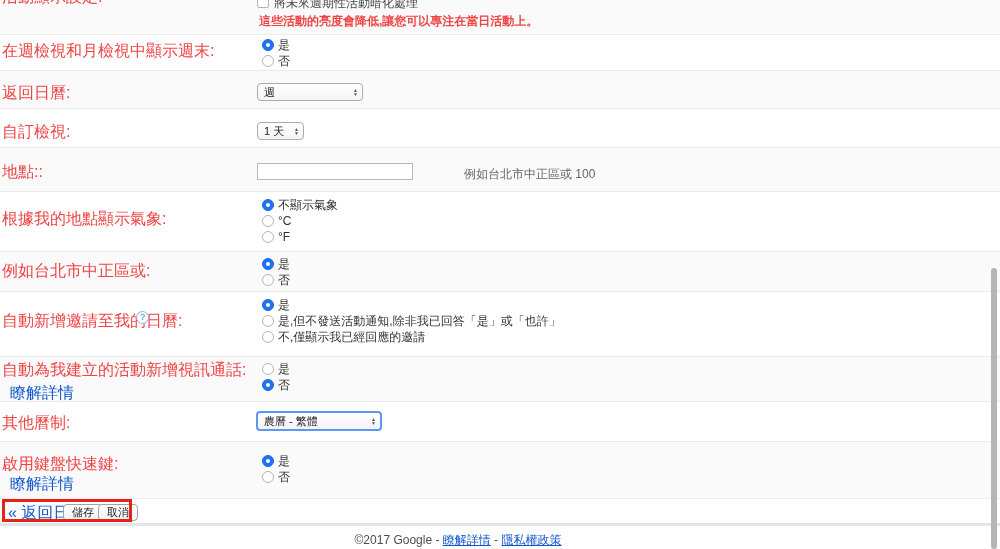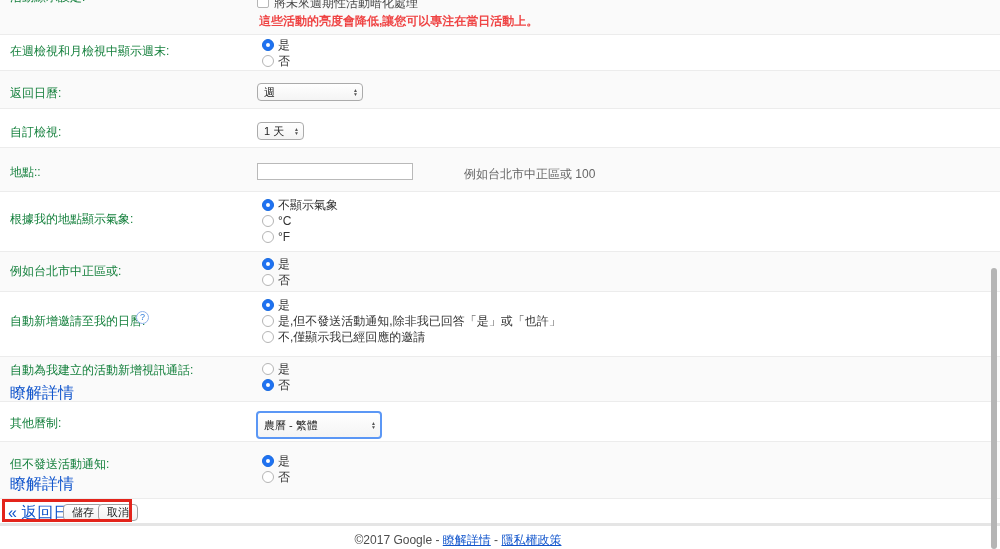--- a/index.html
+++ b/index.html
@@ -2,35 +2,35 @@
 <html><head>
 <meta charset="utf-8">
 <style>
   html,body{margin:0;padding:0;background:#fff;}
   .page{position:relative;width:1000px;height:549px;overflow:hidden;background:#fff;
         font-family:"Liberation Sans","DejaVu Sans",sans-serif;color:#333;}
   .stripe{position:absolute;left:0;width:1000px;box-sizing:border-box;border-top:1px solid #ececec;}
   .stripe.first{border-top:none;}
   .gray{background:#fafafa;}
   .white{background:#ffffff;}
-  .lbl{position:absolute;left:10px;font-size:12px;color:#15803d;white-space:nowrap;line-height:14px;}
+  .lbl{position:absolute;left:2px;font-size:16px;color:#ef4444;white-space:nowrap;line-height:14px;}
   .optlbl{position:absolute;font-size:12px;color:#333;white-space:nowrap;line-height:14px;}
   .desc{position:absolute;font-size:12px;color:#ef4444;white-space:nowrap;line-height:14px;font-weight:bold;}
   .radio{position:absolute;width:12px;height:12px;border-radius:50%;border:1px solid #b5b5b5;
          background:#fff;box-sizing:border-box;}
   .radio.sel{background:#1f72f2;border-color:#186ae0;}
   .radio.sel::after{content:"";position:absolute;left:3px;top:3px;width:4px;height:4px;
          border-radius:50%;background:#fff;}
   .checkbox{position:absolute;width:12px;height:12px;border:1px solid #b5b5b5;border-radius:2px;
          background:#fff;box-sizing:border-box;}
   .selbox{position:absolute;display:flex;align-items:center;justify-content:space-between;
          box-sizing:border-box;height:18px;border:1px solid #ababab;border-radius:4px;
          background:linear-gradient(#ffffff,#f4f4f4);font-size:11px;color:#222;
          padding:0 4px 0 6px;white-space:nowrap;}
-  .selbox.focused{border:2px solid #5b97f5;height:28px;text-align:right;}
+  .selbox.focused{border:2px solid #5b97f5;height:20px;text-align:right;}
   .stepper{display:flex;flex-direction:column;align-items:center;line-height:4px;font-size:5px;
          color:#555;margin-left:6px;}
   .input{position:absolute;box-sizing:border-box;border:1px solid #b9b9b9;background:#fff;
          height:17px;font-size:12px;padding:0 3px;color:#333;}
   .hint{position:absolute;font-size:12px;color:#666;white-space:nowrap;margin-left:40px;}
   .link{position:absolute;font-size:16px;color:#1155cc;white-space:nowrap;cursor:pointer;line-height:14px;}
   .btn{position:absolute;box-sizing:border-box;height:17px;padding:0 8px;border:1px solid #a3a3a3;
          border-radius:4px;background:linear-gradient(#ffffff,#f2f2f2);font-size:11px;color:#222;
          display:flex;align-items:center;white-space:nowrap;cursor:pointer;}
   .redbox{position:absolute;box-sizing:border-box;border:3px solid #e3241b;}
@@ -126,21 +126,21 @@
 
   <div class="lbl" style="top:416px">其他曆制:</div>
   <div class="selbox focused" style="left:256px;top:411px;width:126px">
     <span>農曆 - 繁體</span>
     <span class="stepper">
       <span>▲</span>
         <span>▼</span>
     </span>
   </div>
 
-  <div class="lbl" style="top:457px">但不發送活動通知:</div>
+  <div class="lbl" style="top:457px">啟用鍵盤快速鍵:</div>
   <div class="link" style="left:10px;top:477px">瞭解詳情</div>
   <span class="radio sel" style="left:262px;top:455px"></span>
   <div class="optlbl" style="left:278px;top:454px">是</div>
   <span class="radio" style="left:262px;top:471px"></span>
   <div class="optlbl" style="left:278px;top:470px">否</div>
 
   <div class="link" style="left:8px;top:506px">« 返回日曆</div>
   <div class="btn" style="left:63px;top:504px">儲存</div>
   <div class="btn" style="left:98px;top:504px">取消</div>
   <div class="redbox" style="left:2px;top:499px;width:130px;height:23px"></div>

